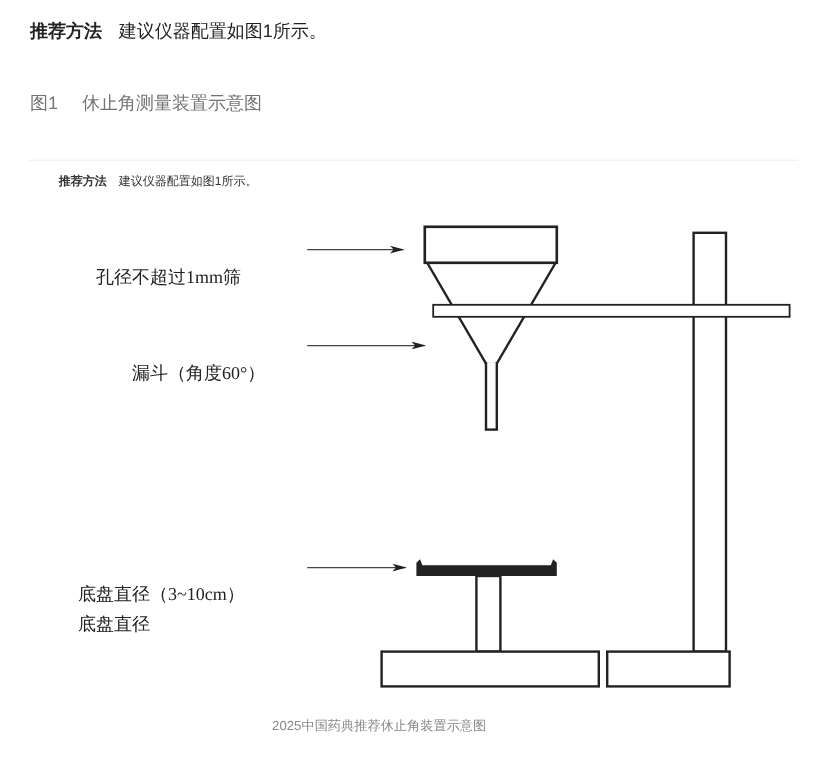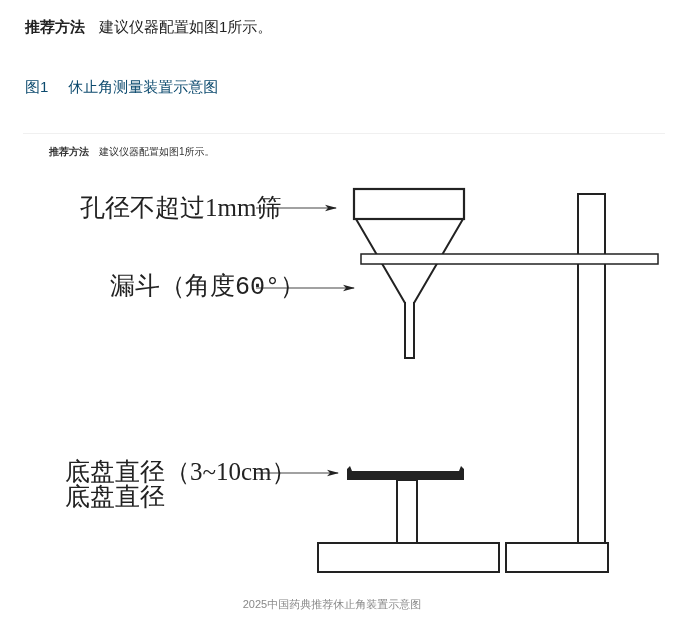--- a/index.html
+++ b/index.html
@@ -1,29 +1,29 @@
 <!DOCTYPE html>
 <html><head>
 <meta charset="utf-8">
 <style>
   html, body { margin: 0; padding: 0; background: #ffffff; }
   body { width: 682px; height: 636px; position: relative; overflow: hidden;
          font-family: "Liberation Sans", "DejaVu Sans", sans-serif; color: #222; }
   .intro { position: absolute; left: 25px; top: 17px; font-size: 15px; line-height: 20px; white-space: nowrap; }
   .intro .label-bold { font-weight: bold; color: #222; }
   .intro .gap { display: inline-block; width: 14px; }
-  .fig-title { position: absolute; left: 25px; top: 77px; font-size: 15px; line-height: 20px; white-space: nowrap; color: #0c4a6e; }
+  .fig-title { position: absolute; left: 25px; top: 77px; font-size: 15px; line-height: 20px; white-space: nowrap; color: #737373; }
   .fig-title .gap { display: inline-block; width: 20px; }
   .divider { position: absolute; left: 23px; top: 133px; width: 642px; height: 1px; background: #f0f0f0; }
   .inner-intro { position: absolute; left: 49px; top: 145px; font-size: 10px; line-height: 14px; white-space: nowrap; color: #333; }
   .inner-intro .label-bold { font-weight: bold; }
   .inner-intro .gap { display: inline-block; width: 10px; }
   .diagram { position: absolute; left: 0; top: 0; }
-  .callout { position: absolute; font-family: "Liberation Serif", "DejaVu Serif", serif; font-size: 25px; line-height: 24px; color: #222; white-space: nowrap; }
-  .caption { position: absolute; left: 16px; width: 632px; top: 597px; text-align: center; font-size: 11px; color: #888; }
+  .callout { position: absolute; font-family: "Liberation Serif", "DejaVu Serif", serif; font-size: 15px; line-height: 24px; color: #222; white-space: nowrap; margin-top: 24px; }
+  .caption { position: absolute; left: 0; width: 632px; top: 597px; text-align: center; font-size: 11px; color: #888; }
 </style>
 </head>
 <body>
 
 <div class="intro">
   <span class="label-bold">推荐方法</span><span class="gap"></span><span>建议仪器配置如图1所示。</span>
 </div>
 
 <div class="fig-title">
   <span>图1</span><span class="gap"></span><span>休止角测量装置示意图</span>
@@ -60,17 +60,17 @@
   <path d="M347,469 L347,480 L464,480 L464,469 L461,466 L459,471 L352,471 L350,466 Z" fill="#222"></path>
 
   <rect x="397" y="480" width="20" height="63" fill="#fff" stroke="#222" stroke-width="2"></rect>
 
   <rect x="318" y="543" width="181" height="29" fill="#fff" stroke="#222" stroke-width="2"></rect>
 
   <rect x="506" y="543" width="102" height="29" fill="#fff" stroke="#222" stroke-width="2"></rect>
 </svg>
 
 <div class="callout" style="left:80px; top:196px;">孔径不超过1mm筛</div>
-<div class="callout" style="left:110px; top:276px;font-family:Liberation Mono, monospace;">漏斗（角度60°）</div>
+<div class="callout" style="left:110px; top:276px;">漏斗（角度60°）</div>
 <div class="callout" style="left:65px; top:460px;">底盘直径（3~10cm）</div>
 <div class="callout" style="left:65px; top:485px;">底盘直径</div>
 
 <div class="caption">2025中国药典推荐休止角装置示意图</div>
 
 </body></html>

